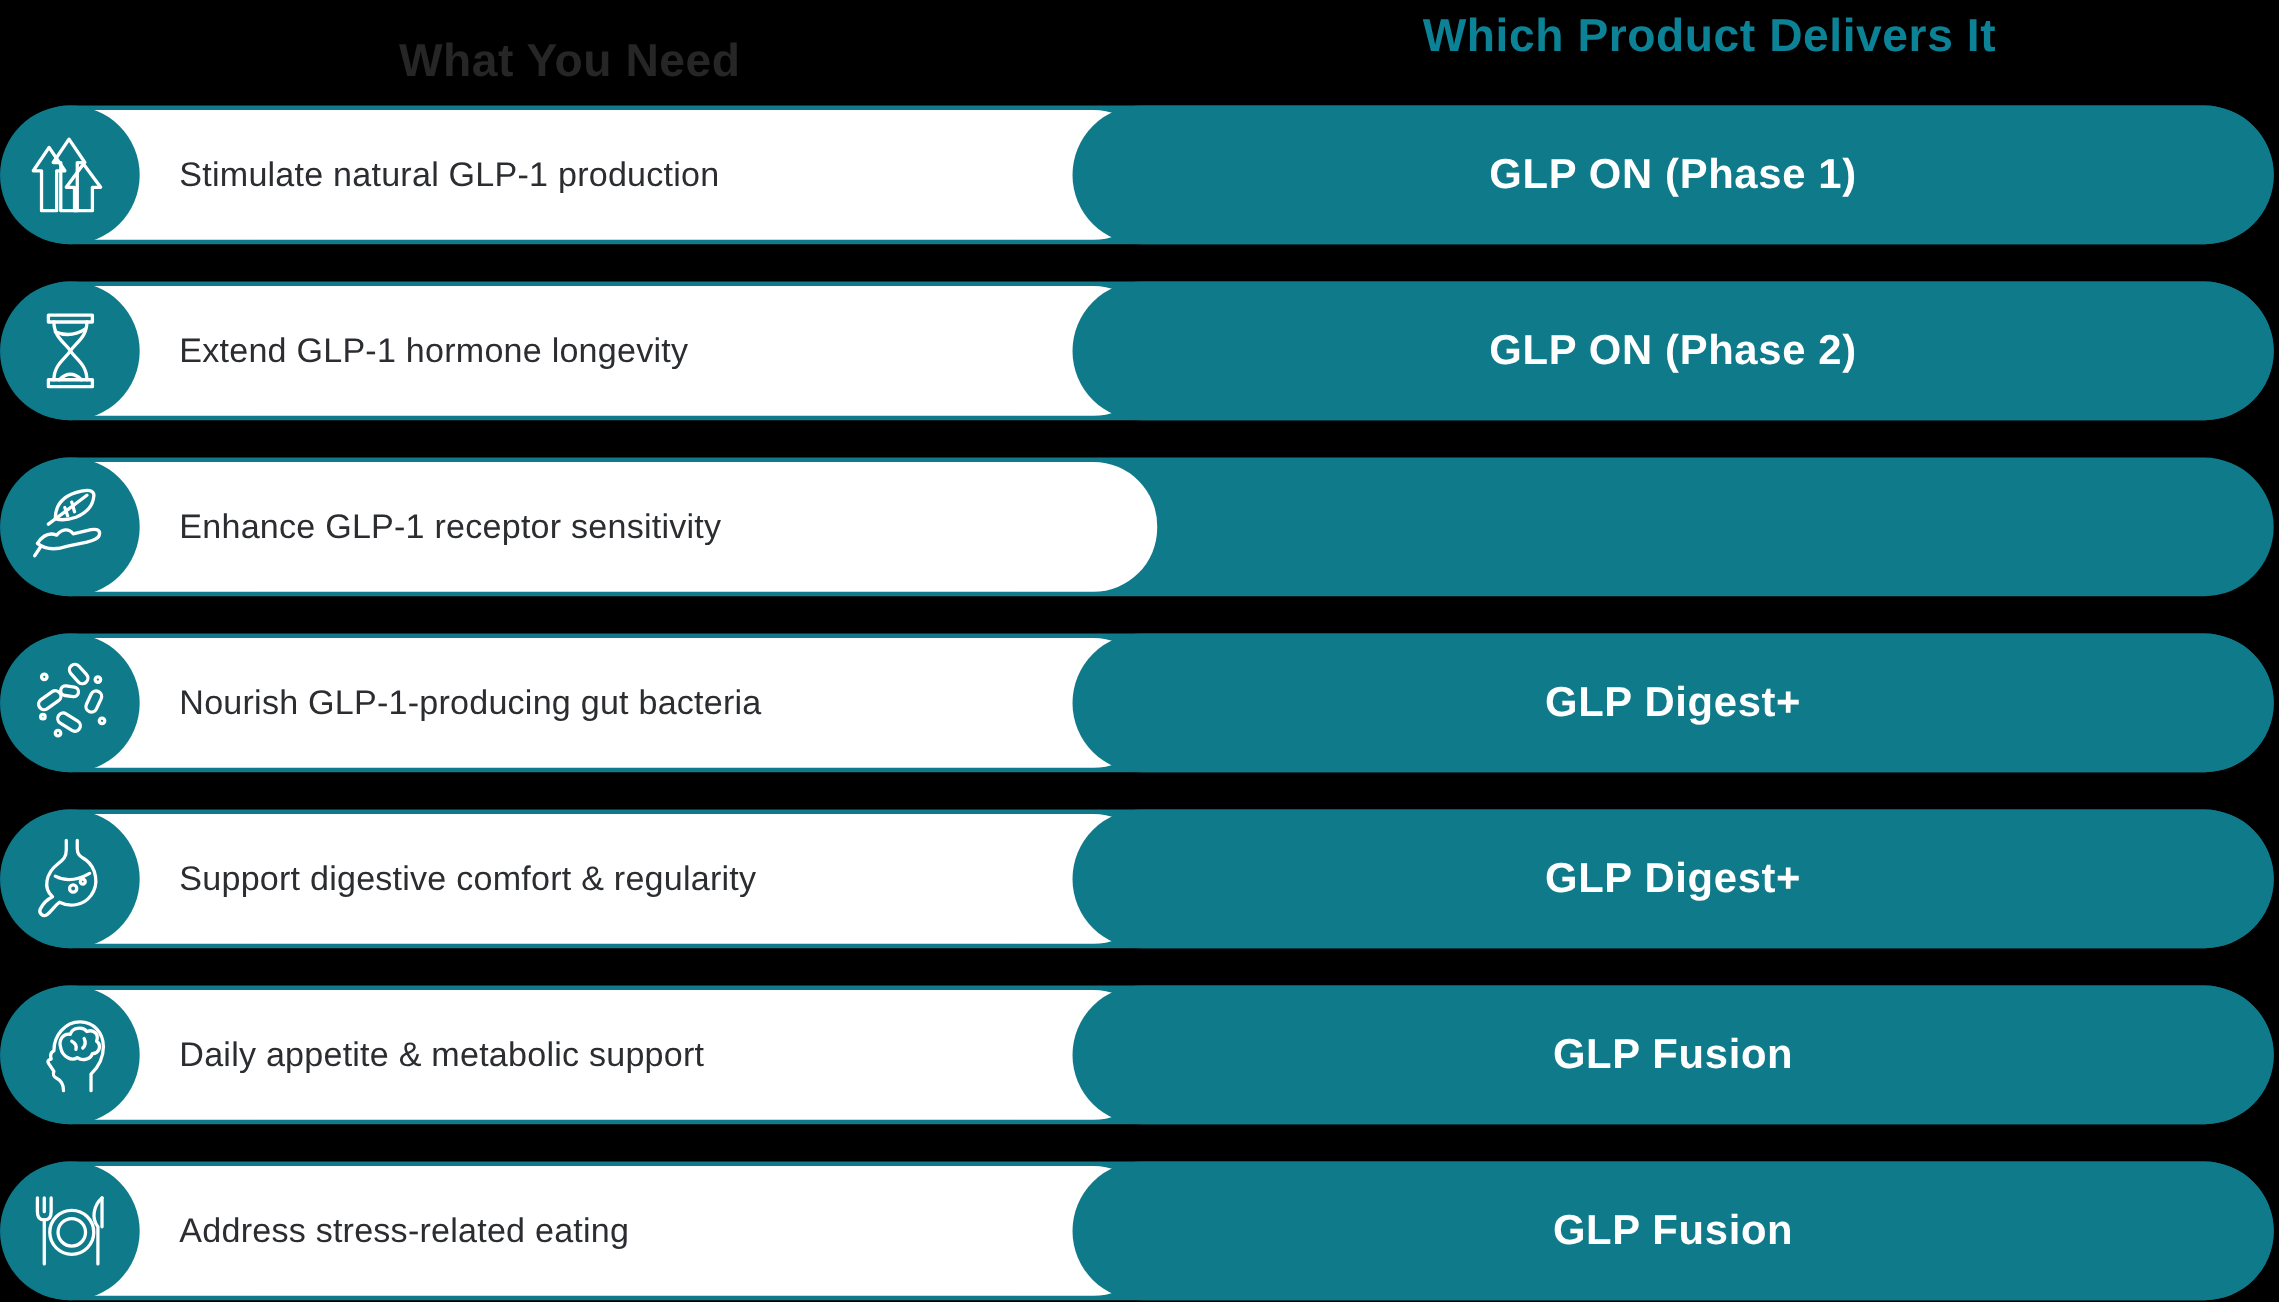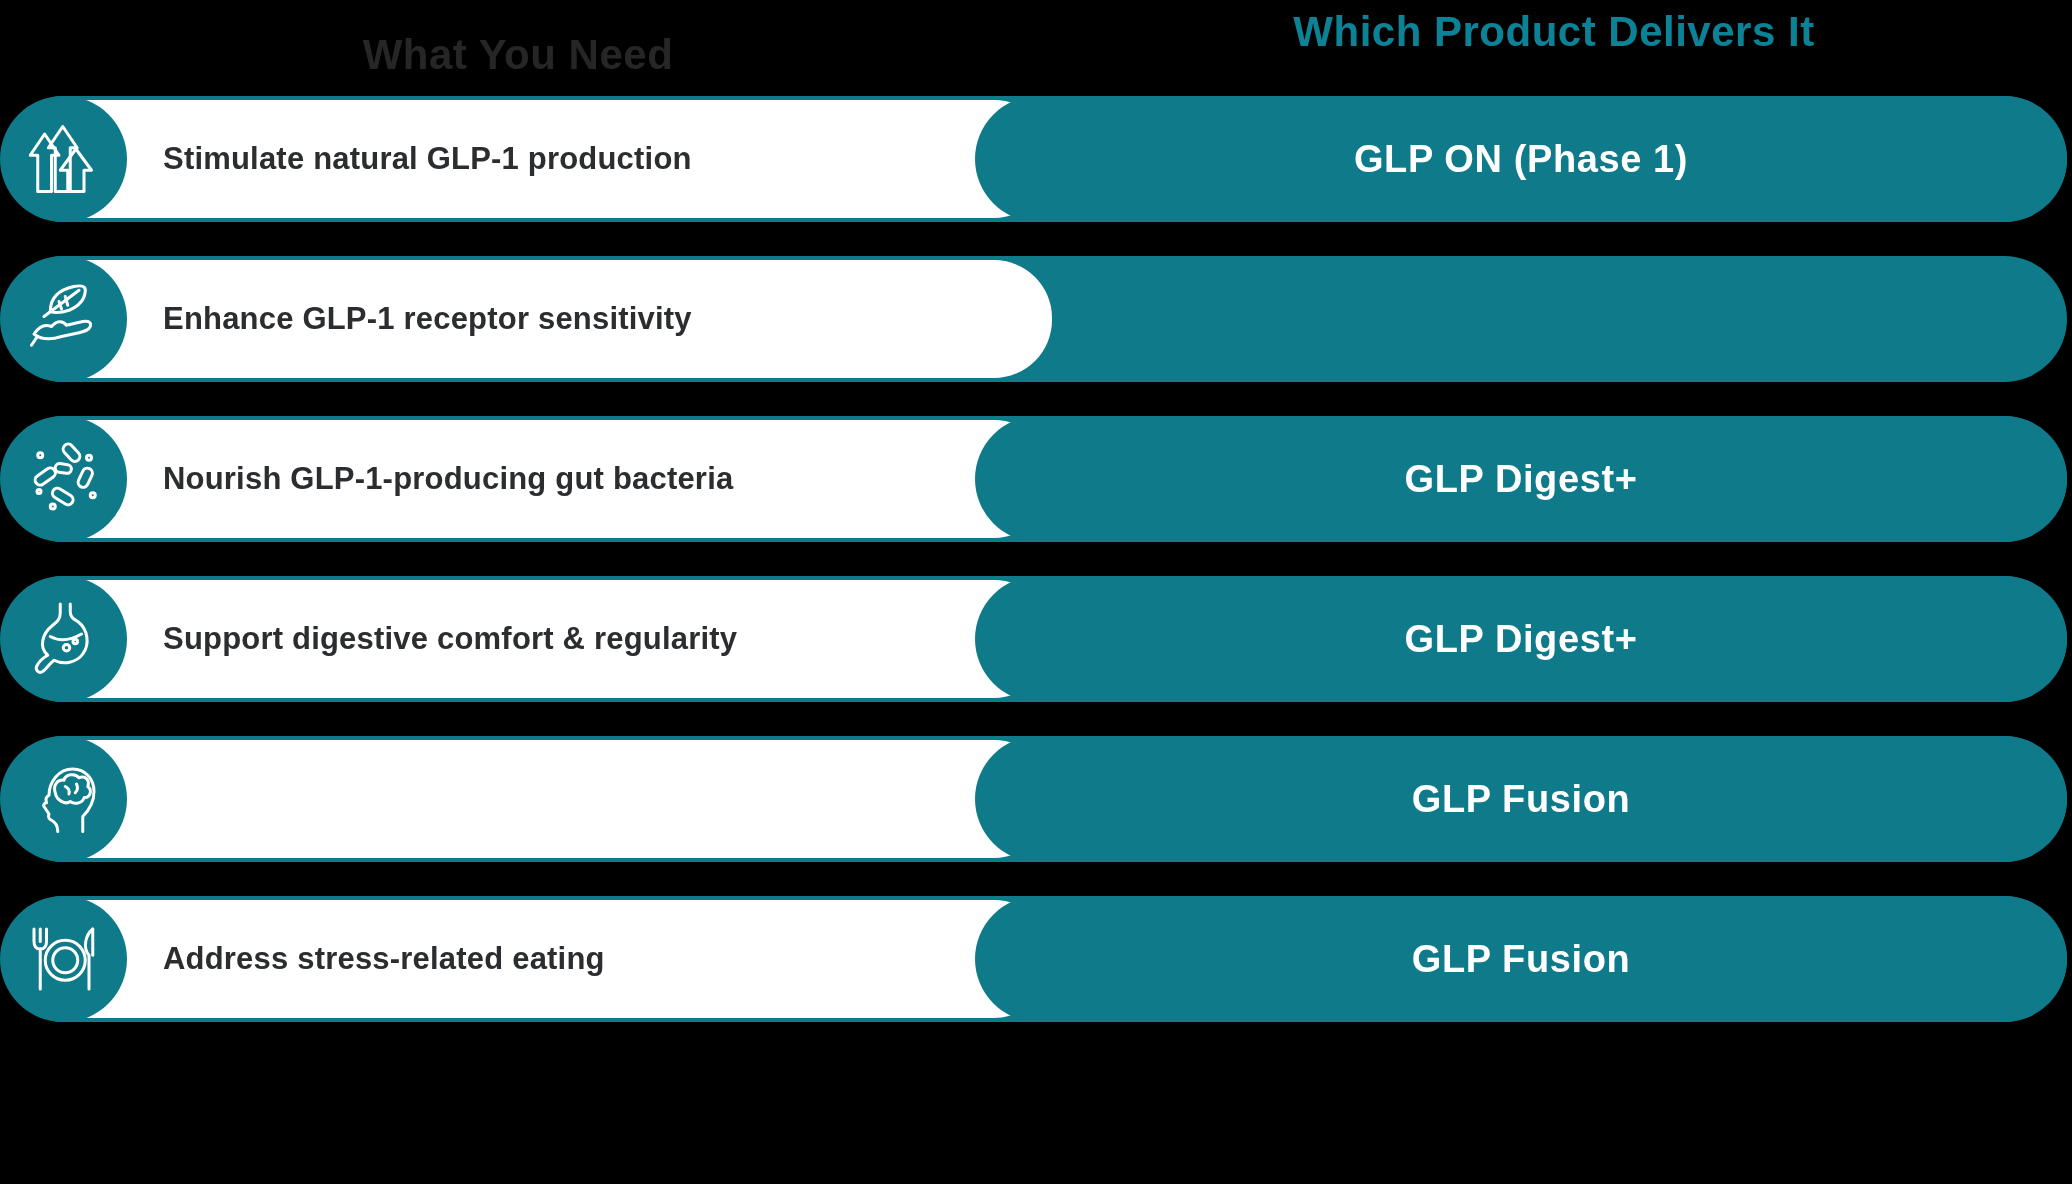--- a/index.html
+++ b/index.html
@@ -79,21 +79,21 @@
   }
   .row-label{
     position:absolute;
     left:163px;
     top:0;
     bottom:0;
     width:800px;
     display:flex;
     align-items:center;
     font-size:31px;
-    font-weight:700;
+    font-weight:400;
     color:var(--need-text);
     letter-spacing:0.2px;
   }
   .row-product{
     position:absolute;
     left:975px;
     right:0;
     top:0;
     bottom:0;
     background:var(--teal);
@@ -128,20 +128,38 @@
         <path d="M25 58 V23 H19.5 L31 6 L42.5 23 H37 V58 Z"></path>
         <path d="M35 58 V41 H29 L41.5 24 L54 41 H48 V58 Z"></path>
       </svg>
     </div>
     <div class="row-label">Stimulate natural GLP-1 production</div>
     <div class="row-product">
       <span>GLP ON (Phase 1)</span>
     </div>
   </div>
 
+  <div class="row">
+    <div class="row-bg"></div>
+    <div class="row-white"></div>
+    <div class="row-icon">
+      <svg viewBox="0 0 64 64">
+        <path d="M16 6 H48 V11 H16 Z"></path>
+        <path d="M16 53 H48 V58 H16 Z"></path>
+        <path d="M20 11 C20 22 28 26 32 32 C36 26 44 22 44 11"></path>
+        <path d="M20 53 C20 42 28 38 32 32 C36 38 44 42 44 53"></path>
+        <path d="M21 18 Q32 23 43 16"></path>
+        <path d="M24 53 Q32 45 40 53"></path>
+      </svg>
+    </div>
+    <div class="row-label">Extend GLP-1 hormone longevity</div>
+    <div class="row-product">
+      <span>GLP ON (Phase 2)</span>
+    </div>
+  </div>
 
   <div class="row">
     <div class="row-bg"></div>
     <div class="row-white"></div>
     <div class="row-icon">
       <svg viewBox="0 0 64 64">
         <path d="M21 26 Q21 10 40 6 Q50 4 49 10 Q48 20 36 25 Q27 28 21 26 Z"></path>
         <path d="M44 9 L16 30"></path>
         <path d="M33 14 L35 21 M28 18 L30 24"></path>
         <path d="M8 44 C12 38 17 36 22 38 C26 33 31 33 34 37 L47 34 C52 33 54 35 53 38 C52 41 48 42 44 43 L30 46 C21 49 13 48 8 44 Z"></path>
@@ -194,20 +212,21 @@
   <div class="row">
     <div class="row-bg"></div>
     <div class="row-white"></div>
     <div class="row-icon">
       <svg viewBox="0 0 64 64">
         <path d="M27 58 C27 54 26 51 22 49 C20 48 19 46 20 44 L16 38 C15 36 17 35 18 35 C17 32 18 30 20 29 C20 18 28 8 39 8 C49 8 56 16 56 26 C56 36 51 42 47 46 L47 58"></path>
         <path d="M25 27 C23 21 27 16 32 17 C33 12 41 11 44 15 C49 13 53 17 51 22 C55 25 53 31 48 31 C47 35 41 37 37 34 C33 37 26 33 25 27 Z"></path>
         <path d="M33 22 Q37 24 36 28 M42 20 Q44 24 41 27"></path>
       </svg>
     </div>
+    <div class="row-label">Daily appetite &amp; metabolic support</div>
     <div class="row-product">
       <span>GLP Fusion</span>
     </div>
   </div>
 
   <div class="row">
     <div class="row-bg"></div>
     <div class="row-white"></div>
     <div class="row-icon">
       <svg viewBox="0 0 64 64">

